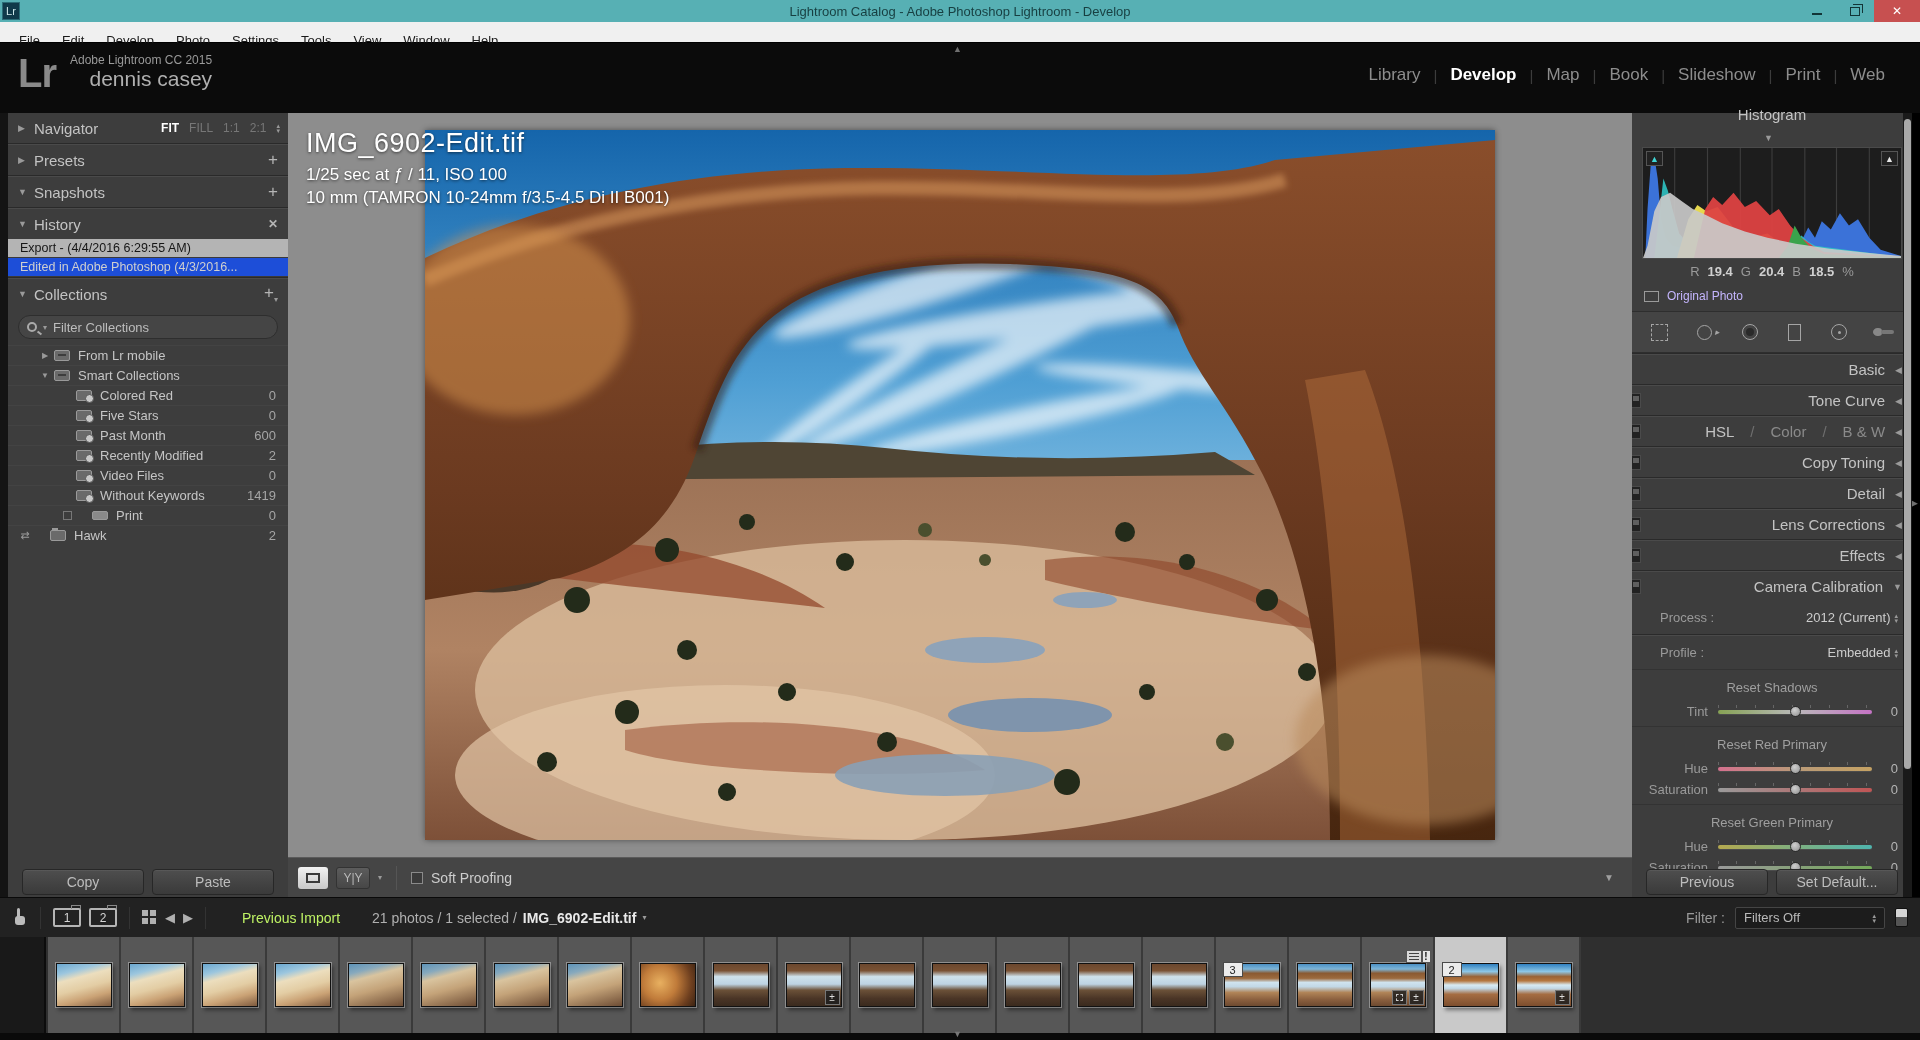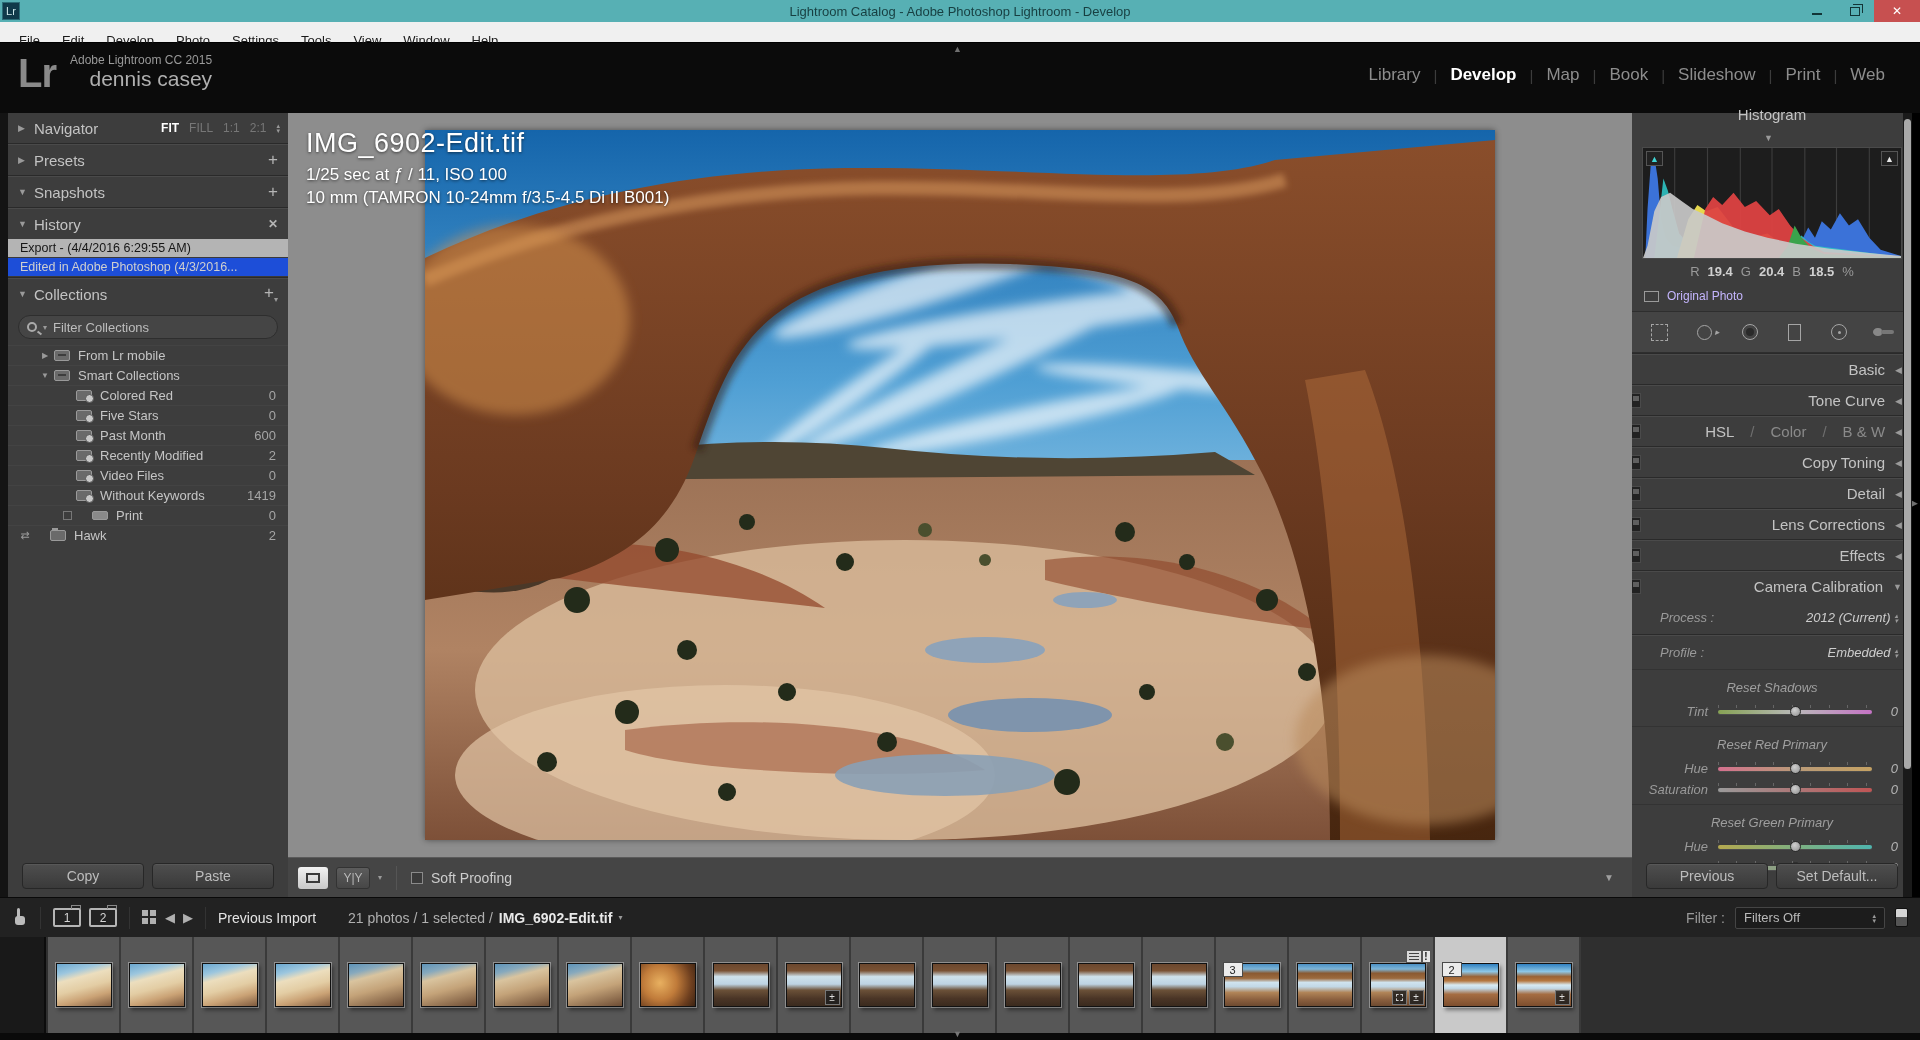--- a/index.html
+++ b/index.html
@@ -83,21 +83,21 @@
     margin:0 8px 0 2px; position:relative; flex:none; }
   .tree-ico.box:after { content:""; position:absolute; left:3px; top:3px; right:3px; height:2px; background:#3d3d3d; }
   .tree-ico.smart:after { content:""; position:absolute; right:-3px; bottom:-3px; width:7px; height:7px;
     border-radius:50%; background:#c9c9c9; border:1px solid #555; }
   .tree-ico.printer { background:#8a8a8a; height:9px; }
   .tree-ico.folder:before { content:""; position:absolute; left:1px; top:-3px; width:6px; height:2px; background:#9a9a9a; }
   .sync-glyph { color:#9a9a9a; font-size:11px; width:18px; text-align:center; }
   .row-chk { width:9px; height:9px; border:1px solid #777; margin:0 4px 0 3px; flex:none; }
 
   
-  .panel-btn-row { position:absolute; bottom:8px; left:0; width:100%; display:flex; gap:8px; padding:0 14px; }
+  .panel-btn-row { position:absolute; bottom:2px; left:0; width:100%; display:flex; gap:8px; padding:0 14px; }
   .lr-btn { flex:1; height:26px; background:linear-gradient(#4e4e4e,#3a3a3a); border:1px solid #272727;
     border-radius:4px; color:#bdbdbd; font-size:14px; display:flex; align-items:center; justify-content:center;
     box-shadow:0 1px 0 rgba(255,255,255,.06) inset; }
 
   
   #canvas { position:absolute; left:288px; top:113px; width:1344px; height:744px; background:#8d8d8d; }
   #photo { position:absolute; left:137px; top:17px; width:1070px; height:710px; box-shadow:0 0 6px rgba(0,0,0,.45); }
   #overlay-info { position:absolute; left:18px; top:15px; color:#fff; text-shadow:0 1px 3px rgba(0,0,0,.6); }
   #overlay-filename { font-size:27px; letter-spacing:.5px; }
   #overlay-line2 { font-size:17px; margin-top:6px; }
@@ -150,21 +150,21 @@
   .section-head { height:29px; display:flex; align-items:center; justify-content:flex-end; gap:10px;
     padding:0 10px; color:#c3c3c3; font-size:15px; position:relative; }
   .section-head .coll-tri { color:#9a9a9a; font-size:9px; }
   .sw { position:absolute; left:0; top:7px; width:9px; height:15px; background:#222; border:1px solid #4a4a4a;
     border-left:none; }
   .sw:after { content:""; display:block; margin:2px 1px; height:5px; background:#5f5f5f; }
   .hsl-dim { color:#8a8a8a; }
   .hsl-sep { color:#6f6f6f; padding:0 6px; }
 
   
-  #calib { font-size:13px;font-style:italic; }
+  #calib { font-size:13px; }
   .proc-row { height:33px; display:flex; align-items:center; padding:0 14px; }
   .proc-label { color:#9a9a9a; width:110px; padding-left:14px; }
   .proc-value { margin-left:auto; color:#cdcdcd; display:flex; align-items:center; gap:4px; }
   .calib-group { padding:6px 0 4px 0; border-top:1px solid #333; }
   .calib-title { text-align:center; color:#9f9f9f; margin:4px 0 6px 0; }
   .slider-row { display:flex; align-items:center; height:21px; padding:0 14px; }
   .slider-label { width:72px; text-align:right; color:#9a9a9a; padding-right:10px; flex:none; }
   .slider-track { flex:1; height:4px; border-radius:2px; position:relative; box-shadow:0 1px 0 rgba(255,255,255,.08); }
   .slider-track .ticks { position:absolute; left:0; right:0; top:-5px; height:3px;
     background:repeating-linear-gradient(90deg,#666 0 1px,transparent 1px 12%); }
@@ -183,21 +183,21 @@
   .fsb-sep { width:1px; height:22px; background:#161616; border-right:1px solid #333; margin:0 4px; }
   #hand-ico { width:16px; height:20px; position:relative; }
   #hand-ico .palm { position:absolute; left:3px; top:8px; width:10px; height:9px; background:#bbb; border-radius:3px; }
   #hand-ico .finger { position:absolute; left:5px; top:0; width:3px; height:11px; background:#bbb; border-radius:2px; }
   .mon-btn { width:28px; height:19px; border:2px solid #b5b5b5; border-radius:2px; color:#d5d5d5;
     font-size:12px; display:flex; align-items:center; justify-content:center; position:relative; }
   .mon-btn:after { content:""; position:absolute; right:-2px; top:-5px; width:8px; height:3px; border:1px solid #888; border-bottom:none; }
   #grid-ico { width:15px; height:15px; display:grid; grid-template-columns:6px 6px; grid-template-rows:6px 6px; gap:2px; }
   #grid-ico i { background:#b0b0b0; }
   .fs-arrow { color:#b0b0b0; font-size:13px; }
-  #previmport-label { color:#e5e5e5; font-size:14px; margin-left:0; }
+  #previmport-label { color:#bef264; font-size:14px; margin-left:24px; }
   #fs-status { color:#b0b0b0; font-size:14px; margin-left:24px; display:flex; gap:6px; align-items:center; }
   #fs-filename { color:#e9e9e9; font-weight:bold; }
   #fs-right { margin-left:auto; display:flex; align-items:center; gap:10px; }
   #filter-label-r { color:#9a9a9a; font-size:14px; }
   #filter-select { width:150px; height:22px; background:#1c1c1c; border:1px solid #454545; border-radius:2px;
     color:#b9b9b9; font-size:13px; display:flex; align-items:center; padding:0 8px; }
   #filter-select .updown { margin-left:auto; }
   #fs-toggle { width:13px; height:19px; background:linear-gradient(#d5d5d5 0 45%, #555 45%); border:1px solid #111; border-radius:2px; }
 
   

